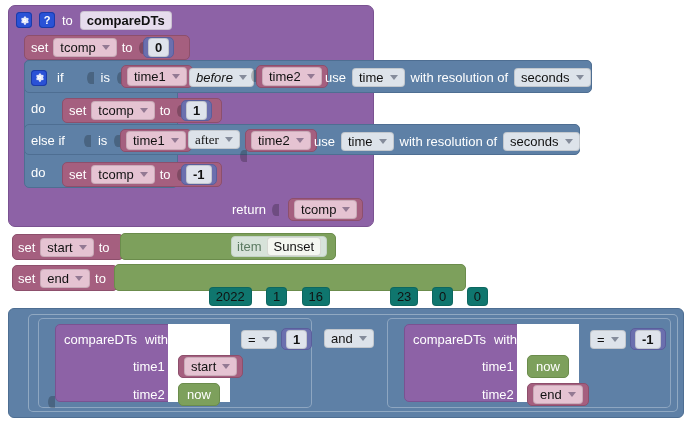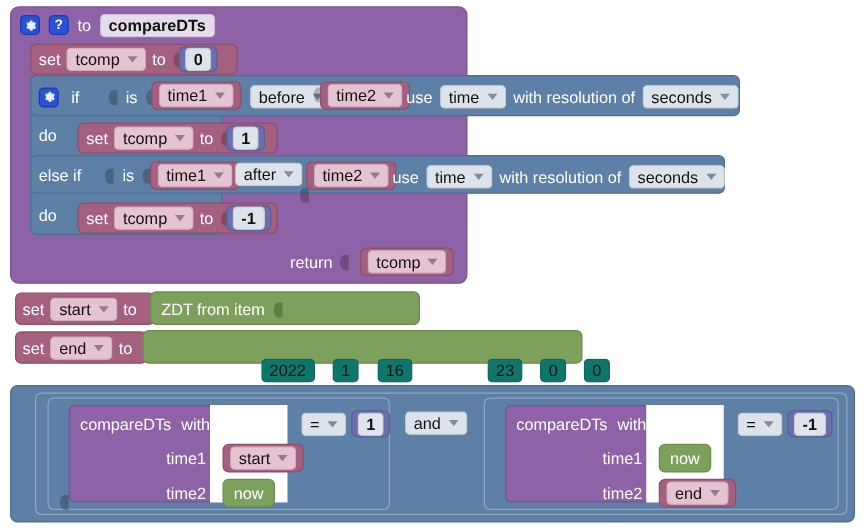--- a/index.html
+++ b/index.html
@@ -119,21 +119,21 @@
     <span class="socket"></span>
   </div>
 
   <div class="blk mauve mauve-b val" style="left:121px;top:65px;height:23px;border-radius:5px;padding:0 5px;">
     <span class="chip pinkish">
       <span>time1</span>
         <i class="caret"></i>
     </span>
   </div>
 
-  <div class="blk row" style="left:200px;top:68px;height:19px;">
+  <div class="blk row" style="left:189px;top:68px;height:19px;font-style:italic;">
     <span class="chip grayblue">
       <span>before</span>
         <i class="caret d"></i>
     </span>
   </div>
   <div class="blk socket" style="left:250px;top:68px;"></div>
 
   <div class="blk mauve mauve-b val" style="left:256px;top:65px;height:23px;border-radius:5px;padding:0 5px;">
     <span class="chip pinkish">
       <span>time2</span>
@@ -174,21 +174,21 @@
     <span class="socket" style="margin-left:12px;"></span>
     <span class="lbl">is</span>
     <span class="socket"></span>
   </div>
   <div class="blk mauve mauve-b val" style="left:120px;top:129px;height:23px;border-radius:5px;padding:0 5px;">
     <span class="chip pinkish">
       <span>time1</span>
         <i class="caret"></i>
     </span>
   </div>
-  <div class="blk row" style="left:188px;top:132px;height:15px;">
+  <div class="blk row" style="left:188px;top:132px;height:15px;font-family:Liberation Serif, serif;">
     <span class="chip grayblue">
       <span>after</span>
         <i class="caret d"></i>
     </span>
   </div>
   <div class="blk socket" style="left:239px;top:132px;"></div>
   <div class="blk mauve mauve-b val" style="left:245px;top:129px;height:23px;border-radius:5px;padding:0 5px;">
     <span class="chip pinkish">
       <span>time2</span>
         <i class="caret"></i>
@@ -237,23 +237,23 @@
   <div class="blk row" style="left:18px;top:238px;height:19px;gap:5px;">
     <span class="lbl">set</span>
     <span class="chip pinkish">
       <span>start</span>
         <i class="caret"></i>
     </span>
     <span class="lbl">to</span>
   </div>
   <div class="blk socket" style="left:113px;top:239px;"></div>
   <div class="blk green green-b" style="left:120px;top:233px;width:216px;height:27px;border-radius:5px;"></div>
-  <div class="blk row" style="left:129px;top:238px;height:19px;gap:6px;">
-    <span class="lbl">ZDT from item</span>
-    <span class="socket"></span>
+  <div class="blk val" style="left:231px;top:236px;height:21px;border-radius:4px;background:#d7e3da;border:1px solid #c3d2c6;padding:0 5px;gap:5px;">
+    <span class="lbl" style="color:#5b7a62;">item</span>
+    <span class="chip white">Sunset</span>
   </div>
 
   <div class="blk mauve mauve-b" style="left:12px;top:265px;width:106px;height:26px;border-radius:5px;"></div>
   <div class="blk row" style="left:18px;top:269px;height:19px;gap:5px;">
     <span class="lbl">set</span>
     <span class="chip pinkish">
       <span>end</span>
         <i class="caret"></i>
     </span>
     <span class="lbl">to</span>

